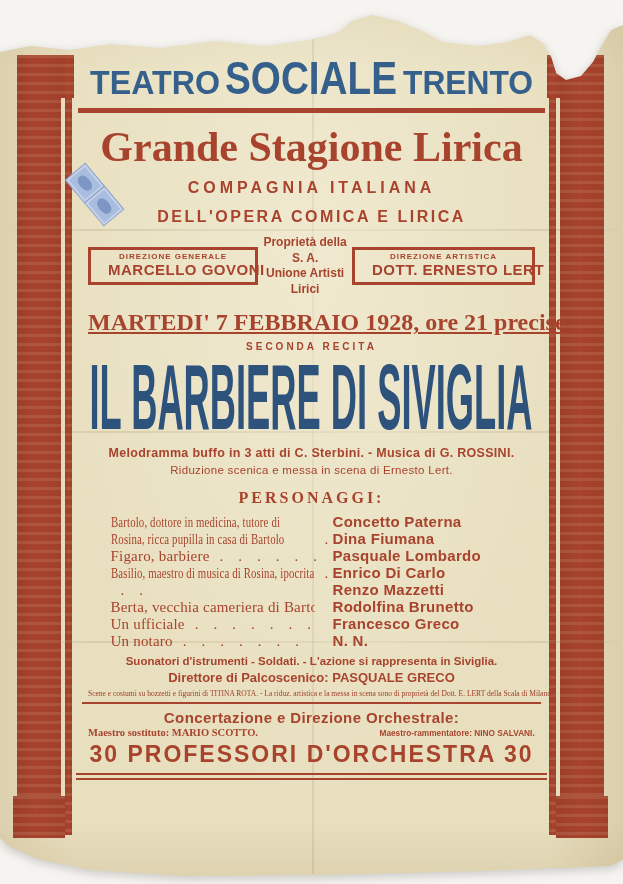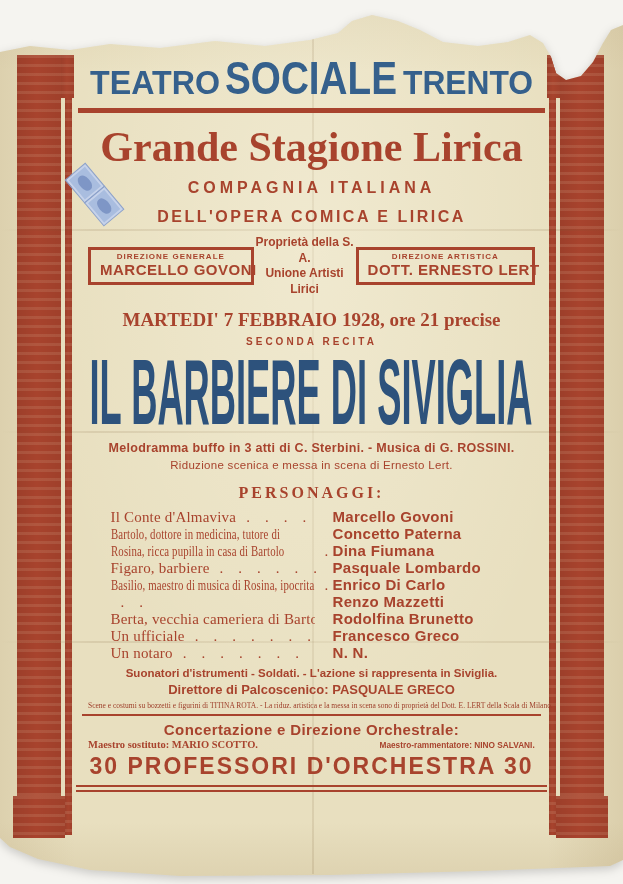--- a/index.html
+++ b/index.html
@@ -64,26 +64,26 @@
 
   svg text{font-family:"Liberation Sans", sans-serif;font-weight:bold;}
 
   .rule-red{height:5px;background:var(--red);margin:3px -10px 0;}
   .season{font-family:"Liberation Serif", serif;font-weight:bold;font-size:42px;line-height:1.05;
     color:var(--red);margin-top:12px;letter-spacing:0px;}
   .company{font-weight:bold;font-size:16px;letter-spacing:4px;margin-top:9px;line-height:1.25;}
   .company-2{letter-spacing:2.5px;}
 
   .direction-row{display:flex;justify-content:space-between;align-items:center;margin-top:8px;}
-  .dir-box{border:3px solid var(--red);padding:2px 9px 4px;min-width:152px;}
+  .dir-box{border:3px solid var(--red);padding:2px 17px 4px;min-width:152px;}
   .dir-label{font-size:8px;font-weight:bold;letter-spacing:1px;}
   .dir-name{font-size:15px;font-weight:bold;letter-spacing:.5px;white-space:nowrap;}
   .prop{font-size:12px;font-weight:bold;line-height:1.3;}
 
-  .date-line{font-family:"Liberation Serif", serif;font-weight:bold;font-size:19px;margin-top:12px;white-space:nowrap;}
+  .date-line{font-family:"Liberation Serif", serif;font-weight:bold;font-size:24px;margin-top:12px;white-space:nowrap;text-decoration:underline;}
   .recita{font-size:10px;font-weight:bold;letter-spacing:3px;margin-top:5px;}
 
   .opera-svg{display:block;margin-top:3px;}
 
   .work-line{font-size:12.5px;font-weight:bold;margin-top:9px;letter-spacing:.3px;}
   .staging-line{font-size:11.5px;margin-top:4px;letter-spacing:.3px;}
 
   .personaggi{font-family:"Liberation Serif", serif;font-weight:bold;font-size:16px;letter-spacing:3px;margin-top:13px;}
   .cast{width:402px;margin:6px auto 0;text-align:left;}
   .cast-row{display:flex;align-items:baseline;height:17px;font-size:15px;white-space:nowrap;}
@@ -169,25 +169,20 @@
         <svg class="opera-svg" width="447" height="82" viewBox="0 0 447 82">
           <text x="223" y="74" font-size="92" fill="#2d527c" text-anchor="middle" textLength="443" lengthAdjust="spacingAndGlyphs">IL BARBIERE DI SIVIGLIA</text>
         </svg>
 
         <div class="work-line">Melodramma buffo in 3 atti di C. Sterbini.  -  Musica di G. ROSSINI.</div>
         <div class="staging-line">Riduzione scenica e messa in scena di Ernesto Lert.</div>
 
         <div class="personaggi">PERSONAGGI:</div>
 
         <div class="cast">
-          <div class="cast-row">
-            <span class="role"><span class="role-in">Il Conte d'Almaviva</span></span>
-            <span class="dots">.    .    .    .</span>
-            <span class="cname">Marcello Govoni</span>
-          </div>
           <div class="cast-row sq">
             <span class="role"><span class="role-in">Bartolo, dottore in medicina, tutore di</span></span>
             <span class="dots"></span>
             <span class="cname">Concetto Paterna</span>
           </div>
           <div class="cast-row sq">
             <span class="role"><span class="role-in">Rosina, ricca pupilla in casa di Bartolo</span></span>
             <span class="dots">.    .</span>
             <span class="cname">Dina Fiumana</span>
           </div>

